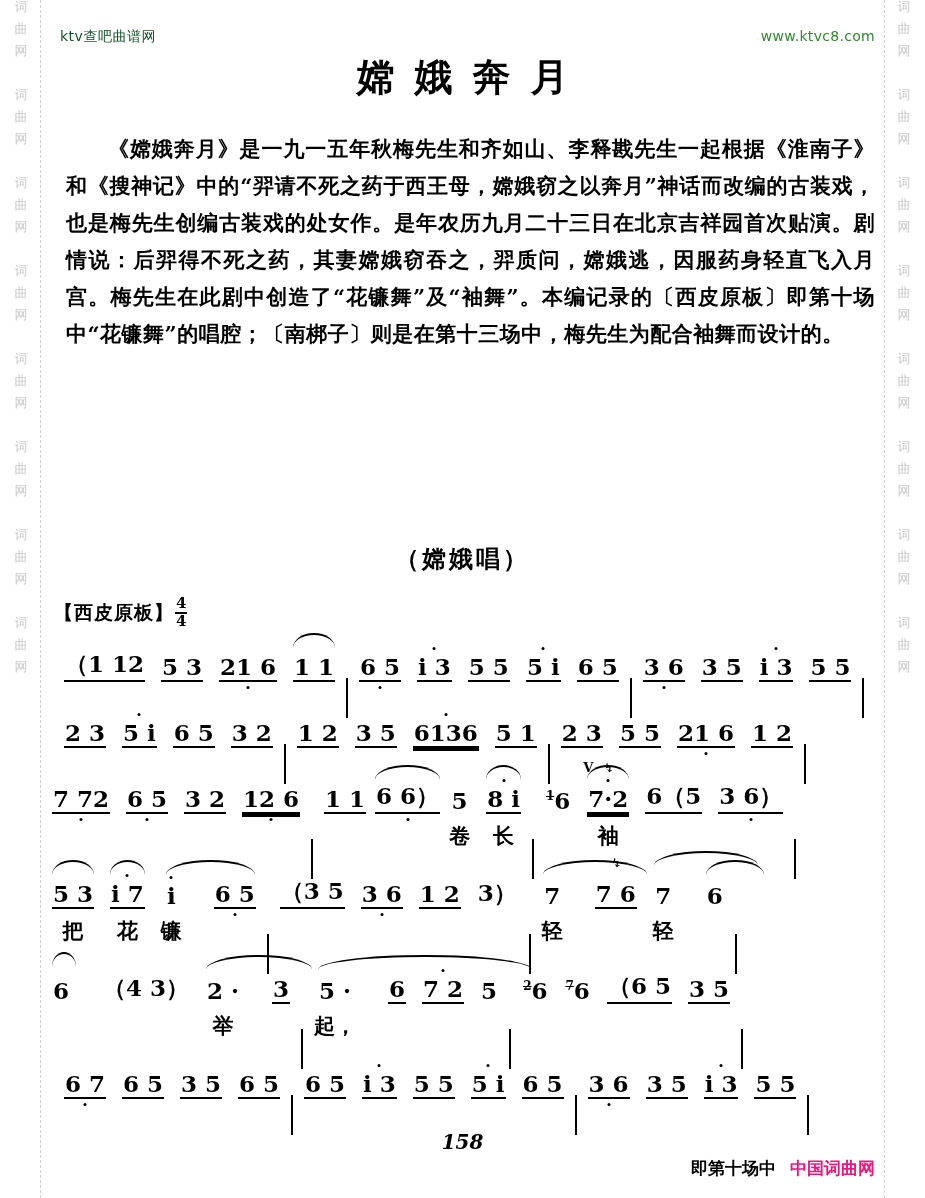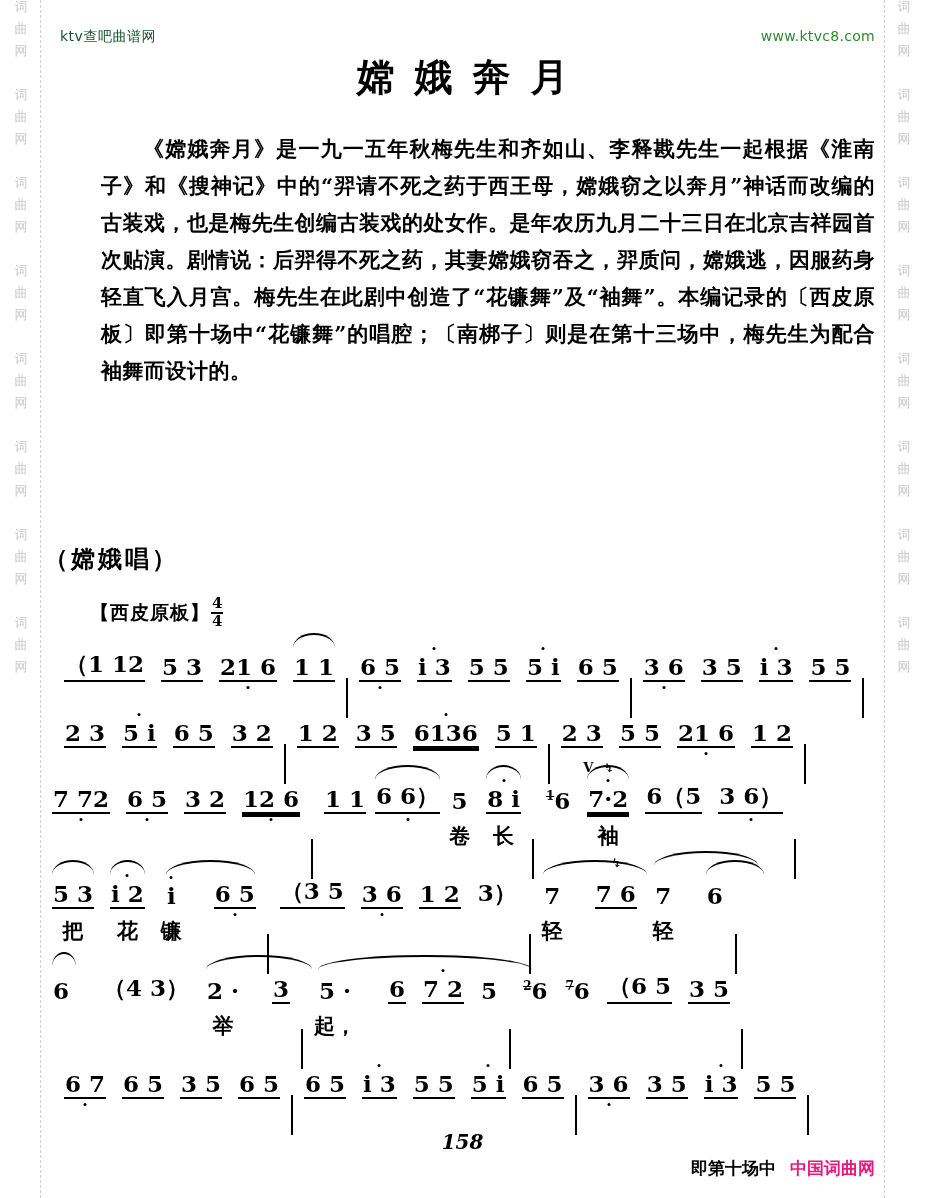--- a/index.html
+++ b/index.html
@@ -48,38 +48,38 @@
   }
 
   
   .intro{
     position:absolute;left:22px;right:6px;top:130px;
     font-family:"DejaVu Serif","Liberation Serif",serif;
     font-size:21px;line-height:37px;
     text-align:justify;text-indent:2em;
     font-weight:bold;
     letter-spacing:.5px;
-    margin-left:35px;
   }
 
   
   .singer{
     position:absolute;left:0;right:0;top:543px;
+    text-align:center;
     font-family:"DejaVu Serif","Liberation Serif",serif;
     font-size:24px;font-weight:bold;letter-spacing:3px;
   }
 
   
   .banshi-row{
     position:absolute;left:10px;top:596px;
     display:flex;align-items:center;
   }
   .banshi{
     font-family:"DejaVu Serif","Liberation Serif",serif;
-    font-size:19px;font-weight:bold;letter-spacing:1px;margin-left:36px;
+    font-size:19px;font-weight:bold;letter-spacing:1px;
   }
   .meter{
     display:inline-flex;flex-direction:column;align-items:center;
     font-size:15px;font-weight:bold;line-height:1.05;margin-left:1px;
     font-family:"DejaVu Serif","Liberation Serif",serif;
   }
   .meter .num{border-bottom:2px solid #000;padding:0 1px;}
   .meter .den{padding:0 1px;}
 
   
@@ -518,21 +518,21 @@
         <div class="notes">
           <span class="slur"></span>
           <span class="n u1">5 3</span>
         </div>
         <div class="lyric">把</div>
       </div>
       <span class="spw"></span>
       <div class="cell">
         <div class="notes">
           <span class="slur"></span>
-          <span class="n u1 dotUp">i 2</span>
+          <span class="n u1 dotUp">i 7</span>
         </div>
         <div class="lyric">花</div>
       </div>
       <span class="spw"></span>
       <div class="cell">
         <div class="notes">
           <span class="slur" style="right:-78px;"></span>
           <span class="n dotUp">i</span>
         </div>
         <div class="lyric">镰</div>

